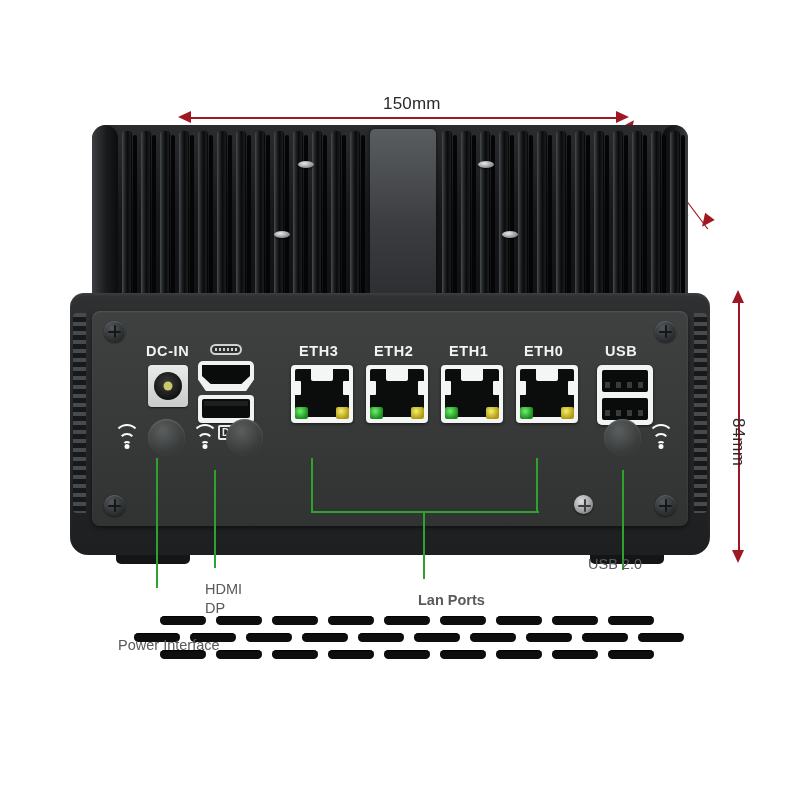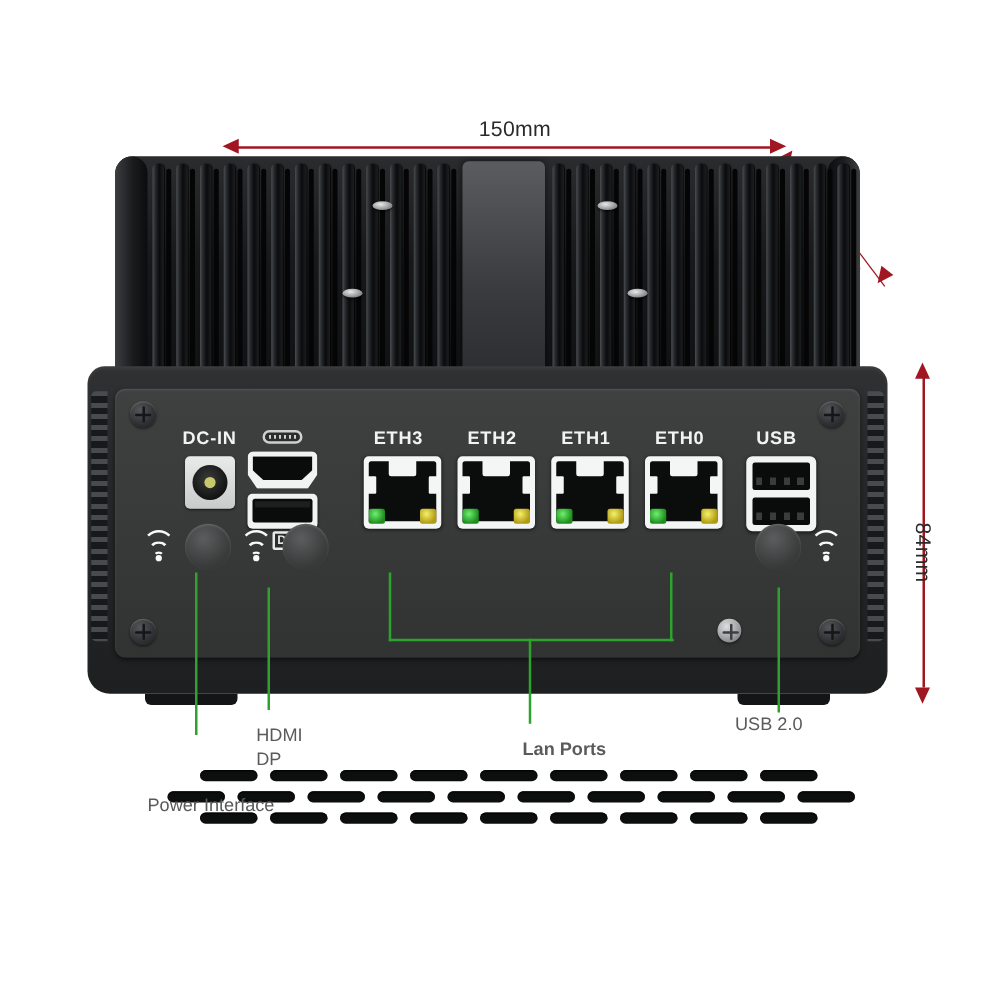--- a/index.html
+++ b/index.html
@@ -381,16 +381,16 @@
   <div>
     <div class="cline" style="left:311px;top:458px;width:2.4px;height:55px;"></div>
     <div class="cline" style="left:536px;top:458px;width:2.4px;height:55px;"></div>
     <div class="cline" style="left:311px;top:511px;width:228px;height:2.4px;"></div>
     <div class="cline" style="left:423px;top:511px;width:2.4px;height:68px;"></div>
     <div class="clabel" style="left:418px;top:591px;font-weight:bold;">Lan Ports</div>
   </div>
 
   <div>
     <div class="cline" style="left:622px;top:470px;width:2.4px;height:100px;"></div>
-    <div class="clabel" style="left:588px;top:571px;">USB 2.0</div>
+    <div class="clabel" style="left:588px;top:555px;">USB 2.0</div>
   </div>
 
 </div>
 
 </body></html>

